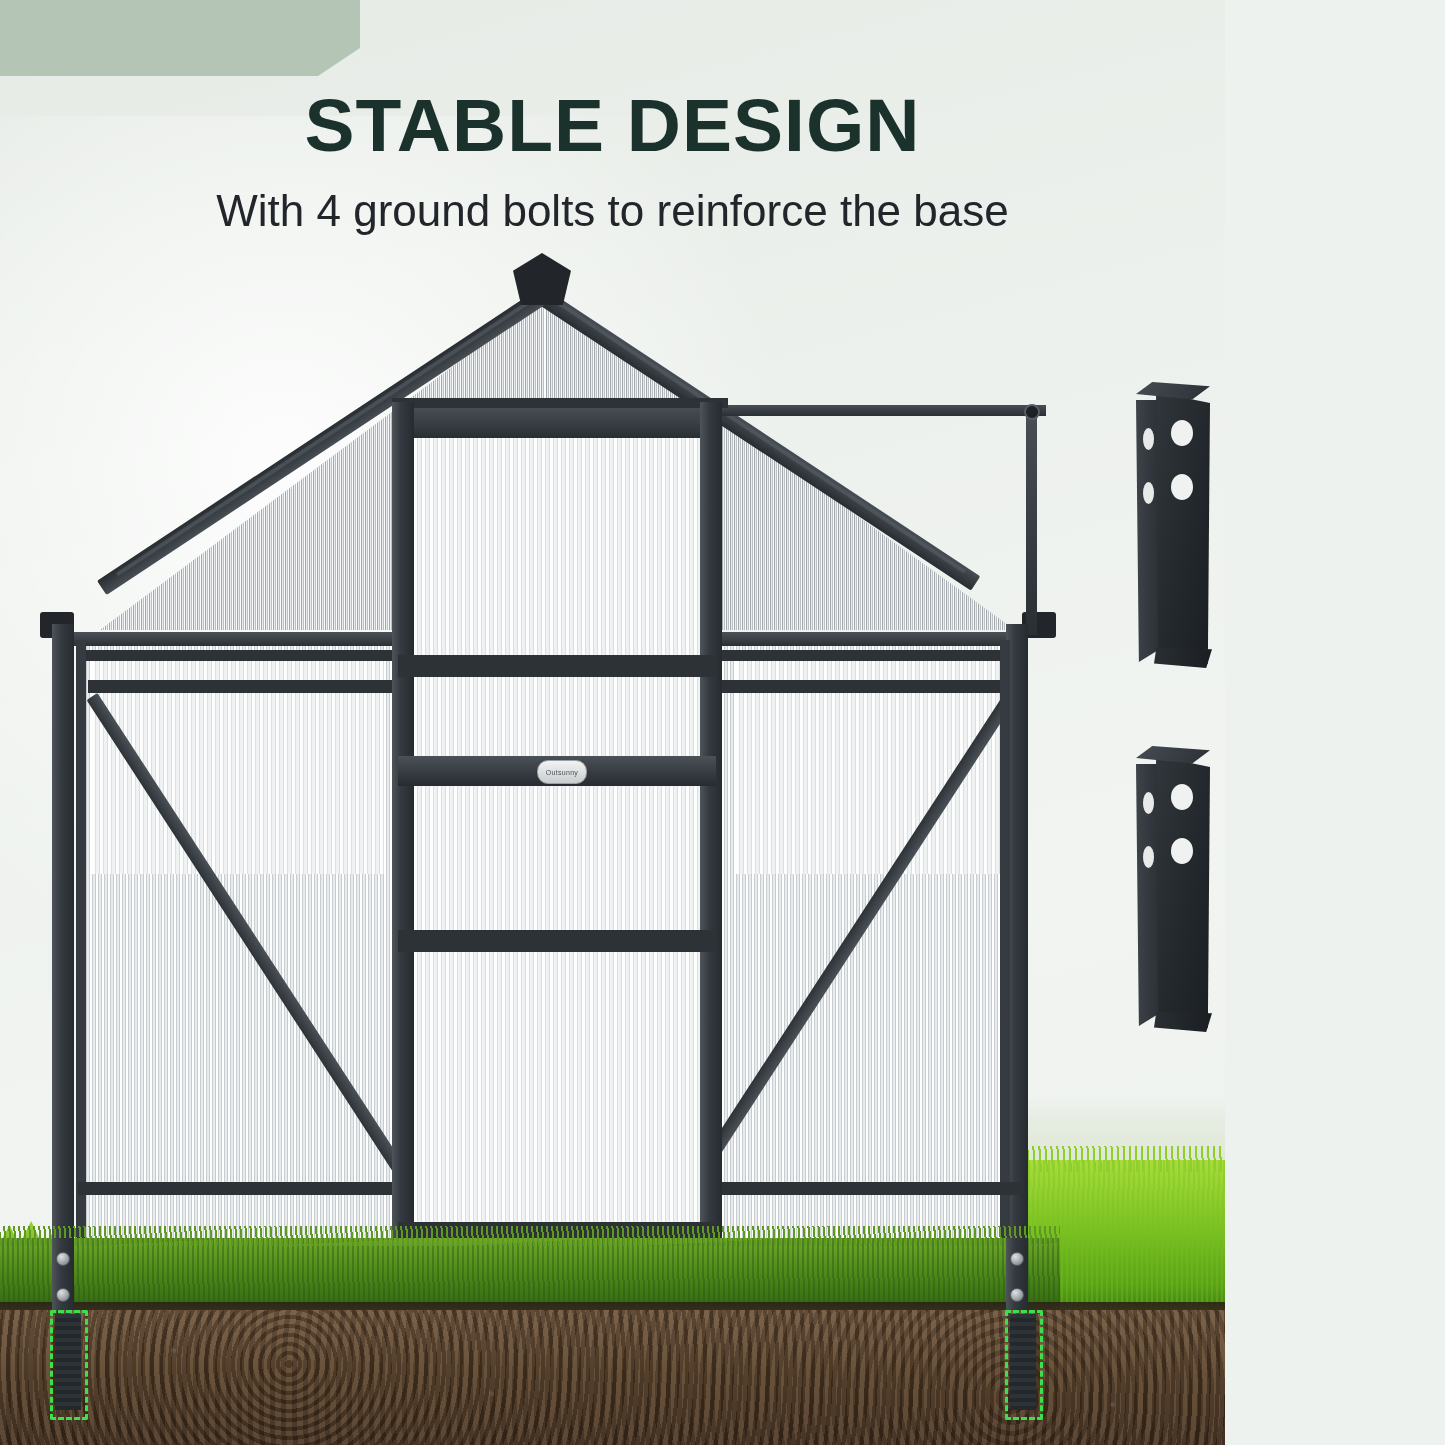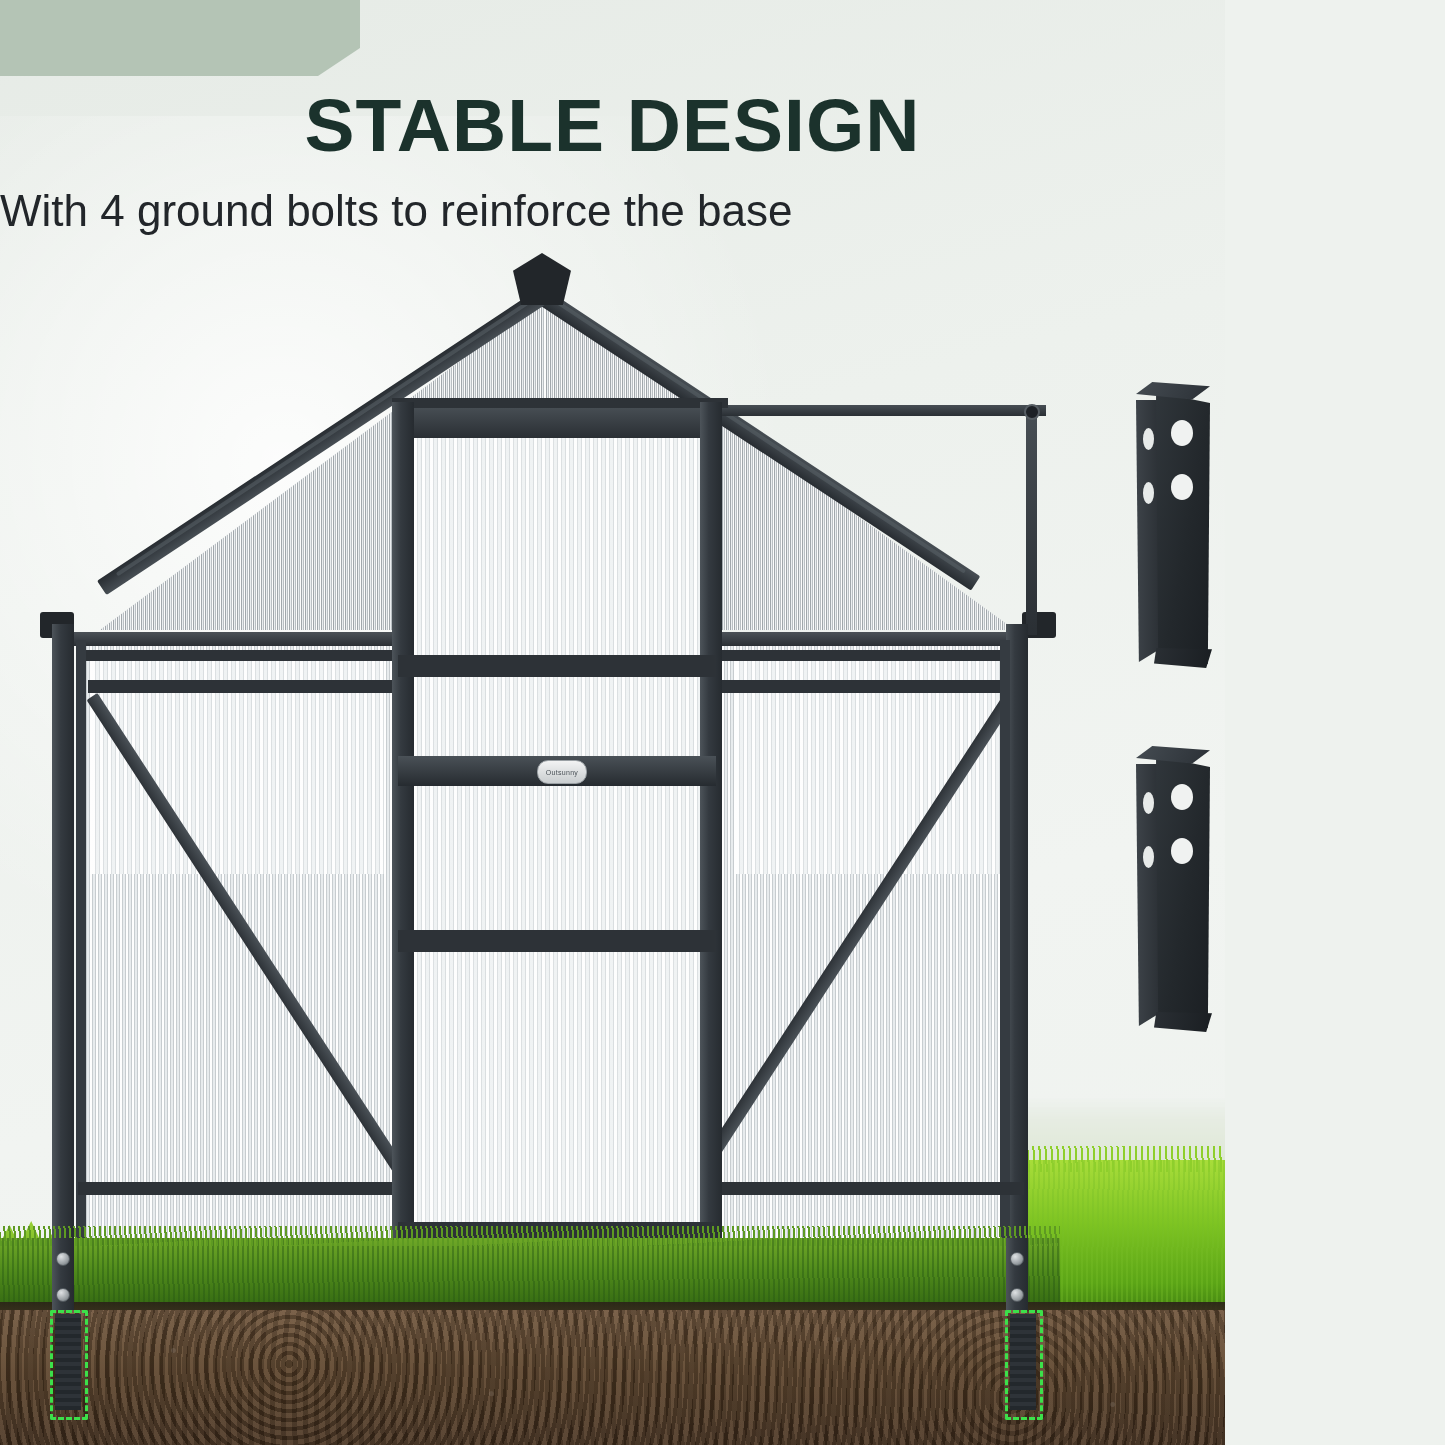--- a/index.html
+++ b/index.html
@@ -18,21 +18,21 @@
 
   
   .top-band{position:absolute;left:0;top:0;width:360px;height:76px;
     background:#b4c4b5;
     clip-path:polygon(0 0, 360px 0, 360px 48px, 318px 76px, 0 76px);}
 
   
   .title{position:absolute;left:0;right:0;top:88px;text-align:center;
     font-size:75px;font-weight:bold;letter-spacing:1px;color:#1b322c;
     line-height:1;}
-  .subtitle{position:absolute;left:0;right:0;top:186px;
+  .subtitle{position:absolute;left:0;right:0;top:186px;text-align:center;
     font-size:44px;font-weight:400;color:#22262a;line-height:1.15;}
 
   
   .grass-far{position:absolute;left:1010px;top:1105px;width:435px;height:120px;
     background:linear-gradient(180deg,#e9eee7 0%,#dfe8d6 45%,#cde0b3 100%);
     filter:blur(6px);opacity:.95;}
   .grass-right{position:absolute;left:1010px;top:1160px;width:435px;height:158px;
     background:
       repeating-linear-gradient(91deg, rgba(255,255,255,0) 0 3px, rgba(120,190,40,.35) 3px 5px),
       linear-gradient(180deg,#a8dd3a 0%,#7ec422 40%,#5ba516 78%,#3c7a10 100%);}

